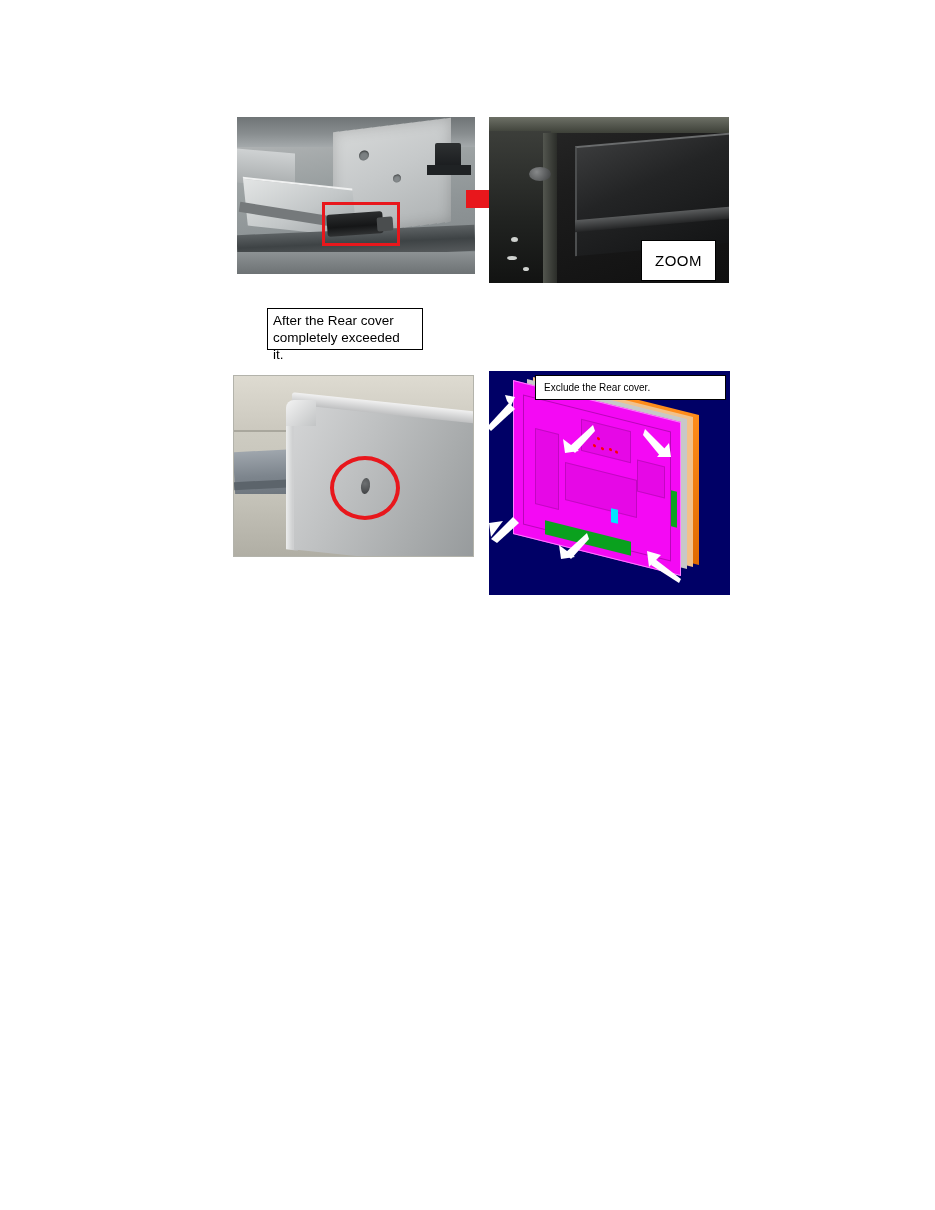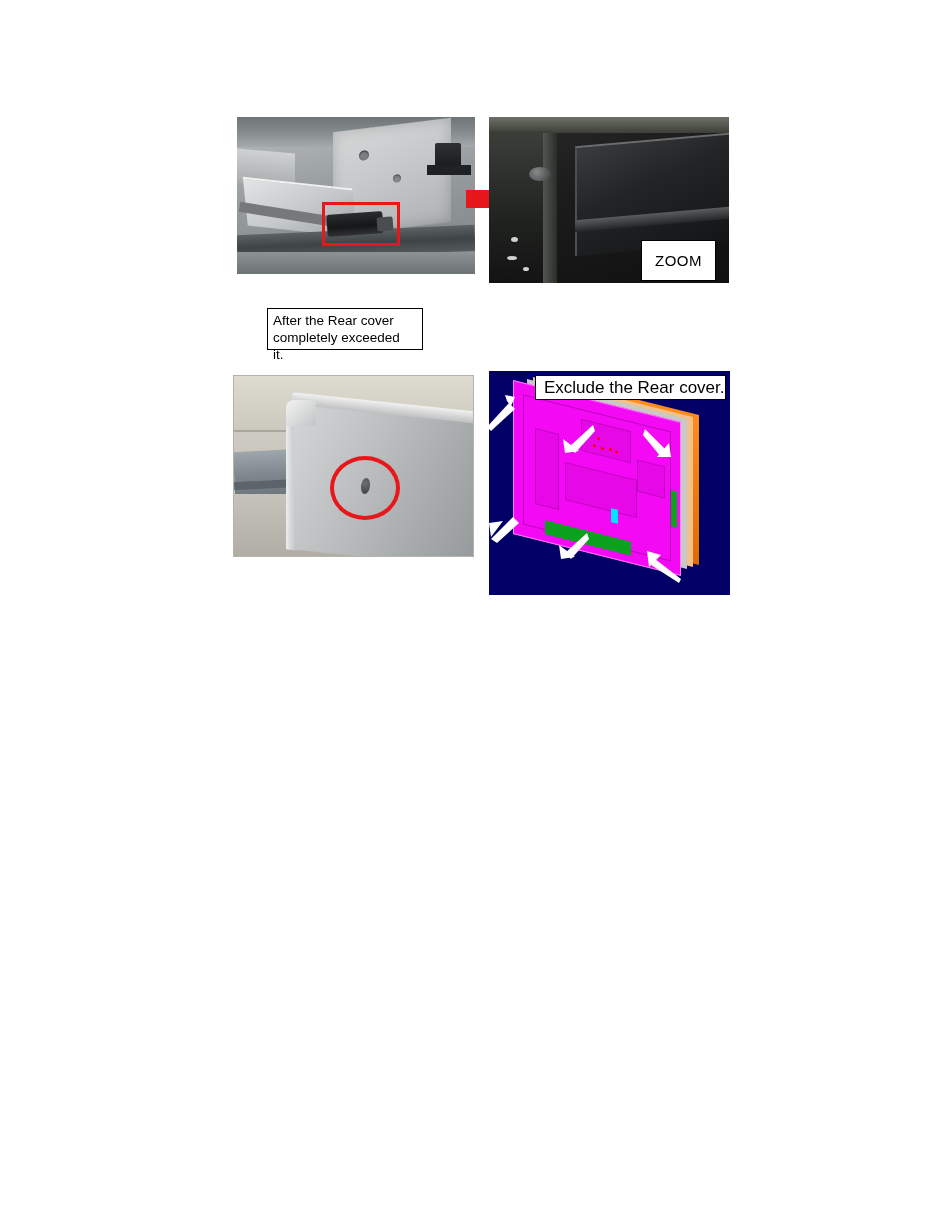--- a/index.html
+++ b/index.html
@@ -411,21 +411,21 @@
     left: 535px;
     top: 375px;
     width: 191px;
     height: 25px;
     border: 1px solid #000;
     background: #fff;
     box-sizing: border-box;
     display: flex;
     align-items: center;
     padding-left: 8px;
-    font-size: 17px;
+    font-size: 10px;
   }
 </style>
 </head>
 <body>
 
 <div class="page">
 
   <div class="fig" id="fig-1">
     <div class="machine-top"></div>
     <div class="hiband"></div>

